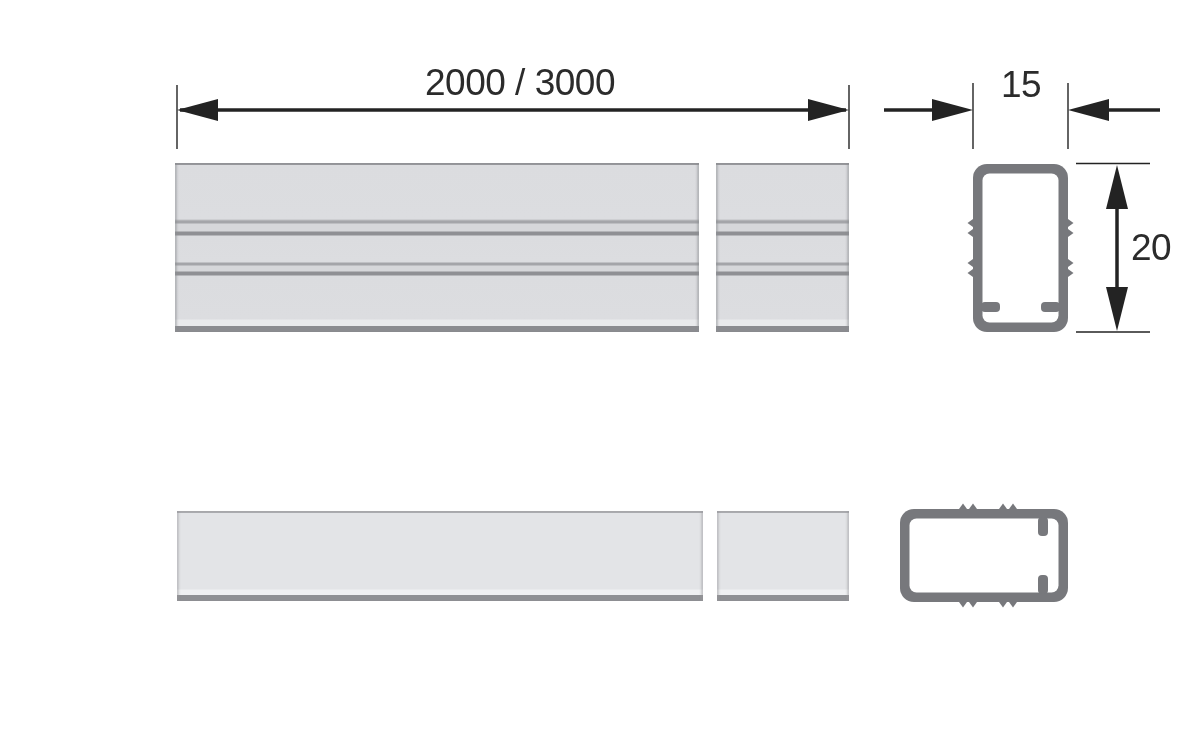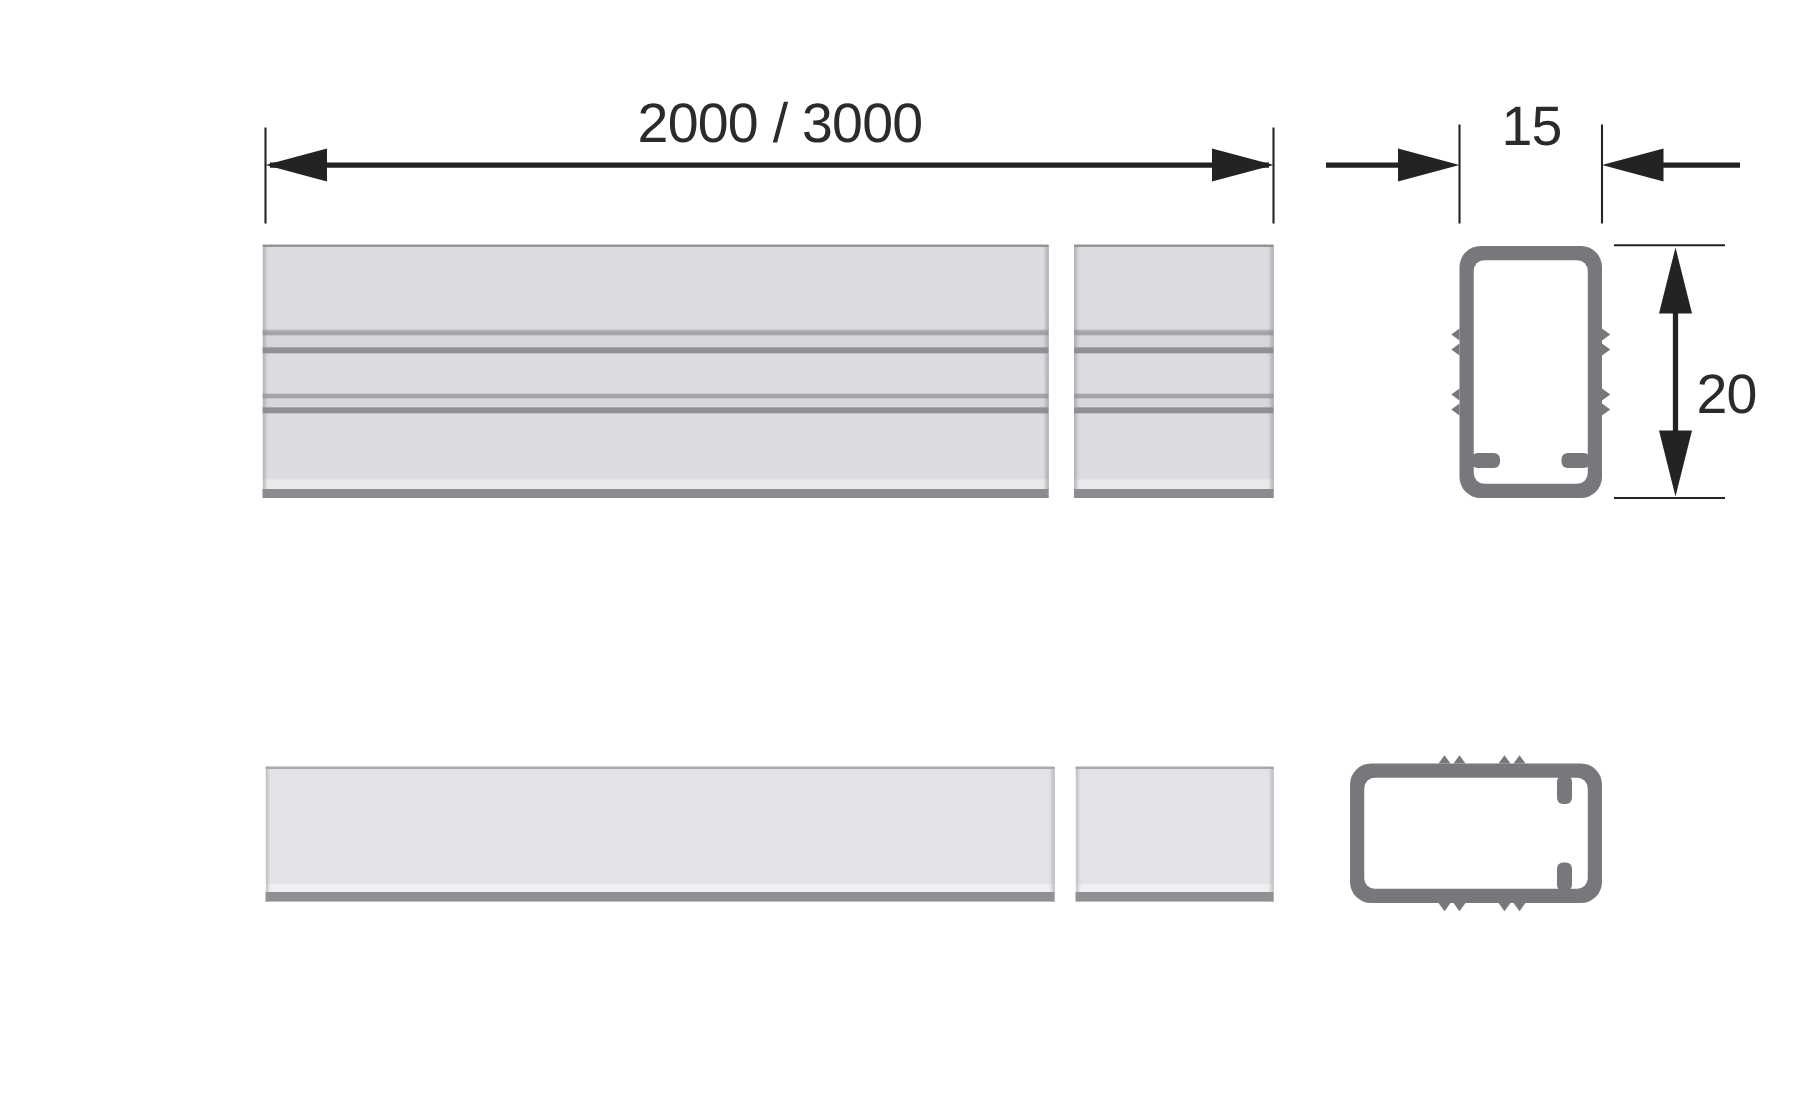--- a/index.html
+++ b/index.html
@@ -50,21 +50,21 @@
     position:absolute;
     transform:translate(-50%,-50%);
     color:var(--text,#2b2b2b);
     font-size:37px;
     letter-spacing:-0.5px;
     white-space:nowrap;
     line-height:1;
   }
   .lbl-length{left:520px;top:82px;}
   .lbl-width{left:1021px;top:84px;}
-  .lbl-height{left:1151px;top:263px;}
+  .lbl-height{left:1151px;top:247px;}
 
   
   svg{position:absolute;left:0;top:0;}
   .ext{stroke:var(--line,#232323);stroke-width:1.4;}
   .dimline{stroke:var(--line,#232323);stroke-width:3.5;}
   .head{fill:var(--line,#232323);}
   .section{fill:var(--section,#77787c);}
   .hole{fill:var(--background,#ffffff);}
 </style>
 </head>

